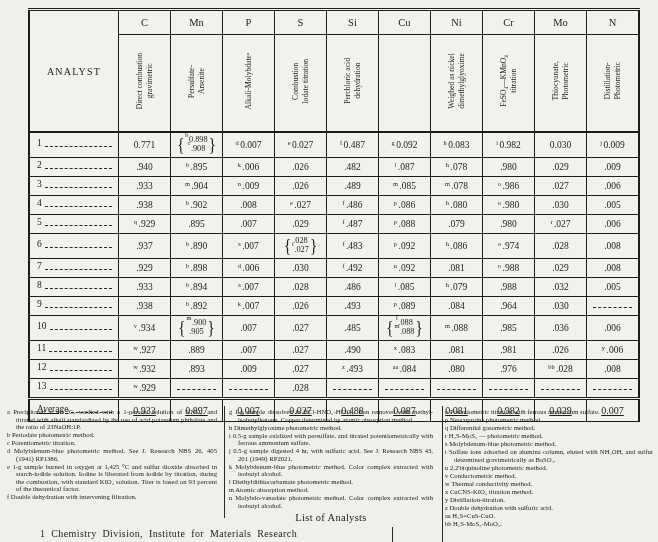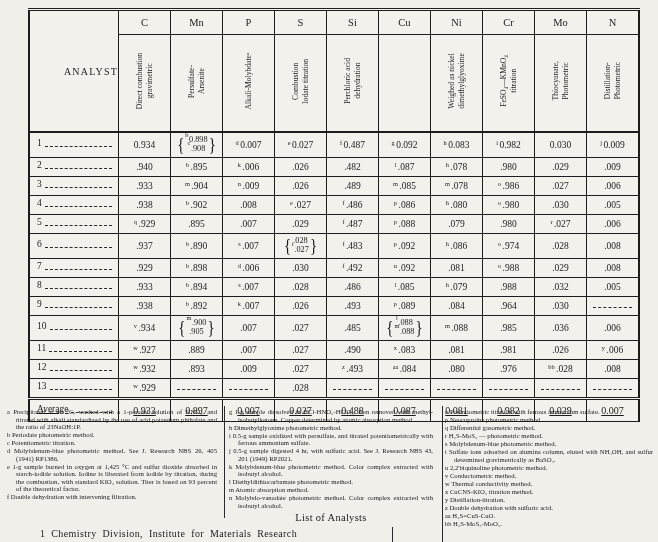--- a/index.html
+++ b/index.html
@@ -7,21 +7,21 @@
     width:658px;height:542px;overflow:hidden;position:relative;
     background:#f1efe9;color:#1c1c1c;
     font-family:"Liberation Serif","DejaVu Serif",serif;
     -webkit-font-smoothing:antialiased;
   }
   .table-wrap{position:absolute;left:28px;top:8px;}
   table{border-collapse:collapse;background:#f3f1eb;}
   th,td{border:1px solid #1d1d1d;padding:0;font-weight:normal;}
   table{border-top:3px double #1d1d1d;border-left:2px solid #1d1d1d;border-right:2px solid #1d1d1d;}
   th.analyst-h{
-    width:88px;font-size:10px;letter-spacing:1.2px;text-align:right;
+    width:88px;font-size:10px;letter-spacing:1.2px;text-align:center;
     border-bottom:2px solid #1d1d1d;
   }
   th.sym{width:51px;height:23px;font-size:10.5px;text-align:center;}
   th.method{height:96px;vertical-align:middle;text-align:center;border-bottom:2px solid #1d1d1d;}
   .vtext{
     display:inline-block;writing-mode:vertical-rl;transform:rotate(180deg);
     font-size:7.6px;line-height:9.5px;white-space:pre-line;text-align:center;
     max-height:92px;
   }
   td{height:18px;font-size:9.5px;text-align:center;vertical-align:middle;}
@@ -95,21 +95,21 @@
 Photometric</span></th>
         </tr>
         <tr class="tall">
           <td class="an">
             <div class="anflex">
               <span class="lbl">1</span>
               <span class="lead"></span>
             </div>
           </td>
           <td>
-            <div class="c">0.934</div>
+            <div class="c">0.771</div>
           </td>
           <td>
             <div class="c">
               <span class="br">{</span>
               <span class="stack">
                 <span><sup>b</sup>0.898</span>
                 <span><sup>c</sup>.908</span>
               </span>
               <span class="br">}</span>
             </div>

